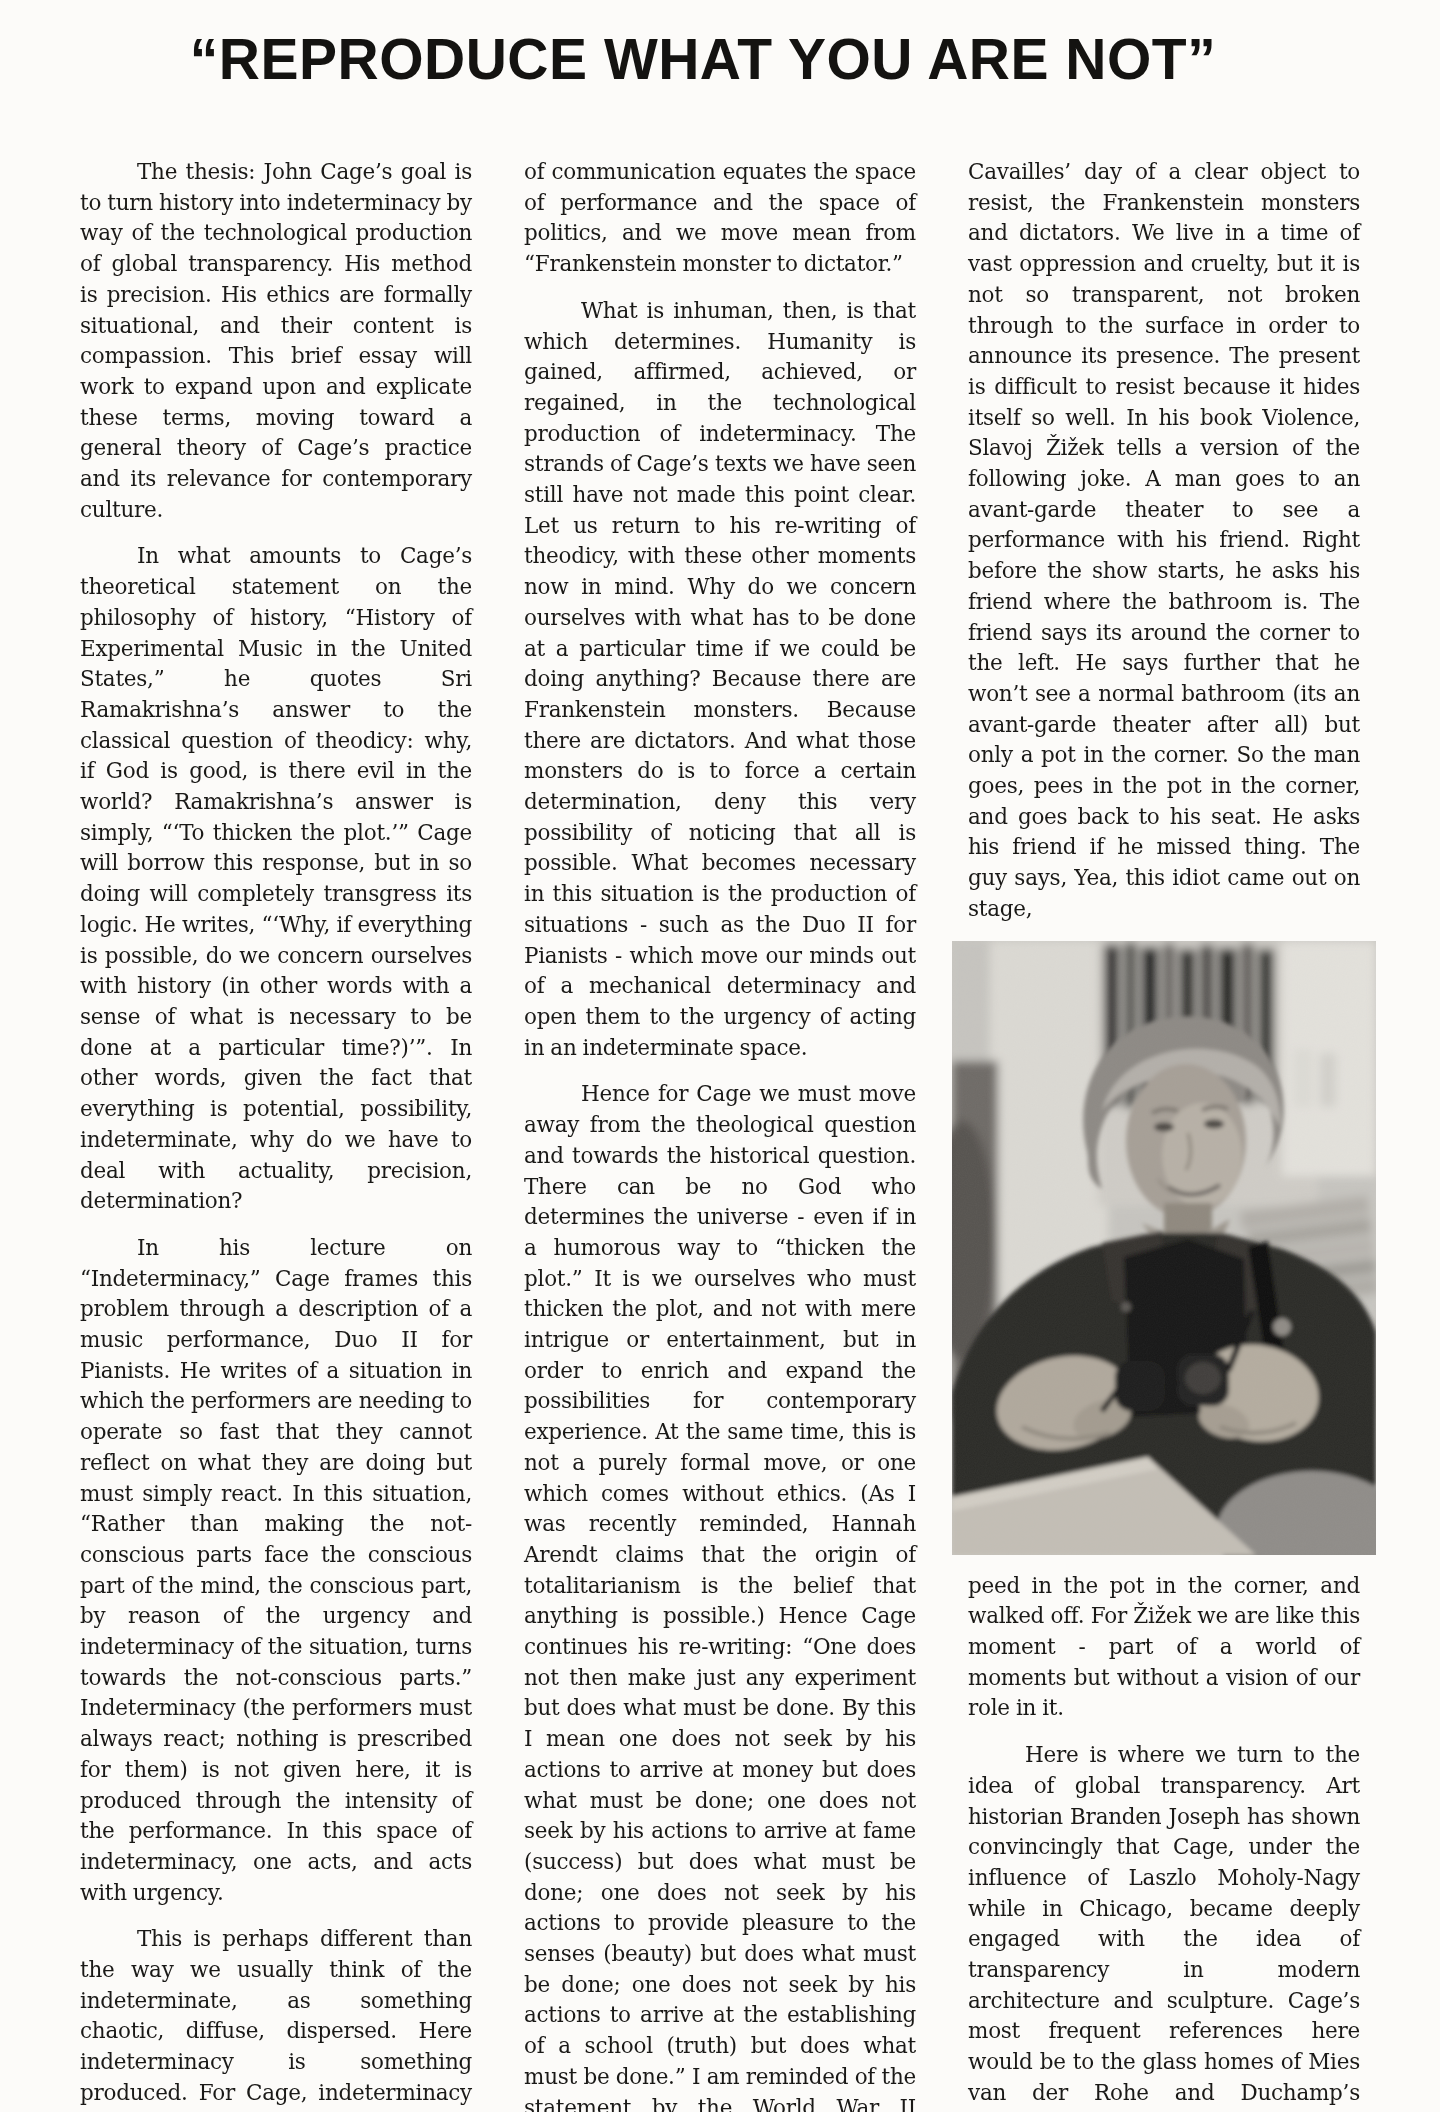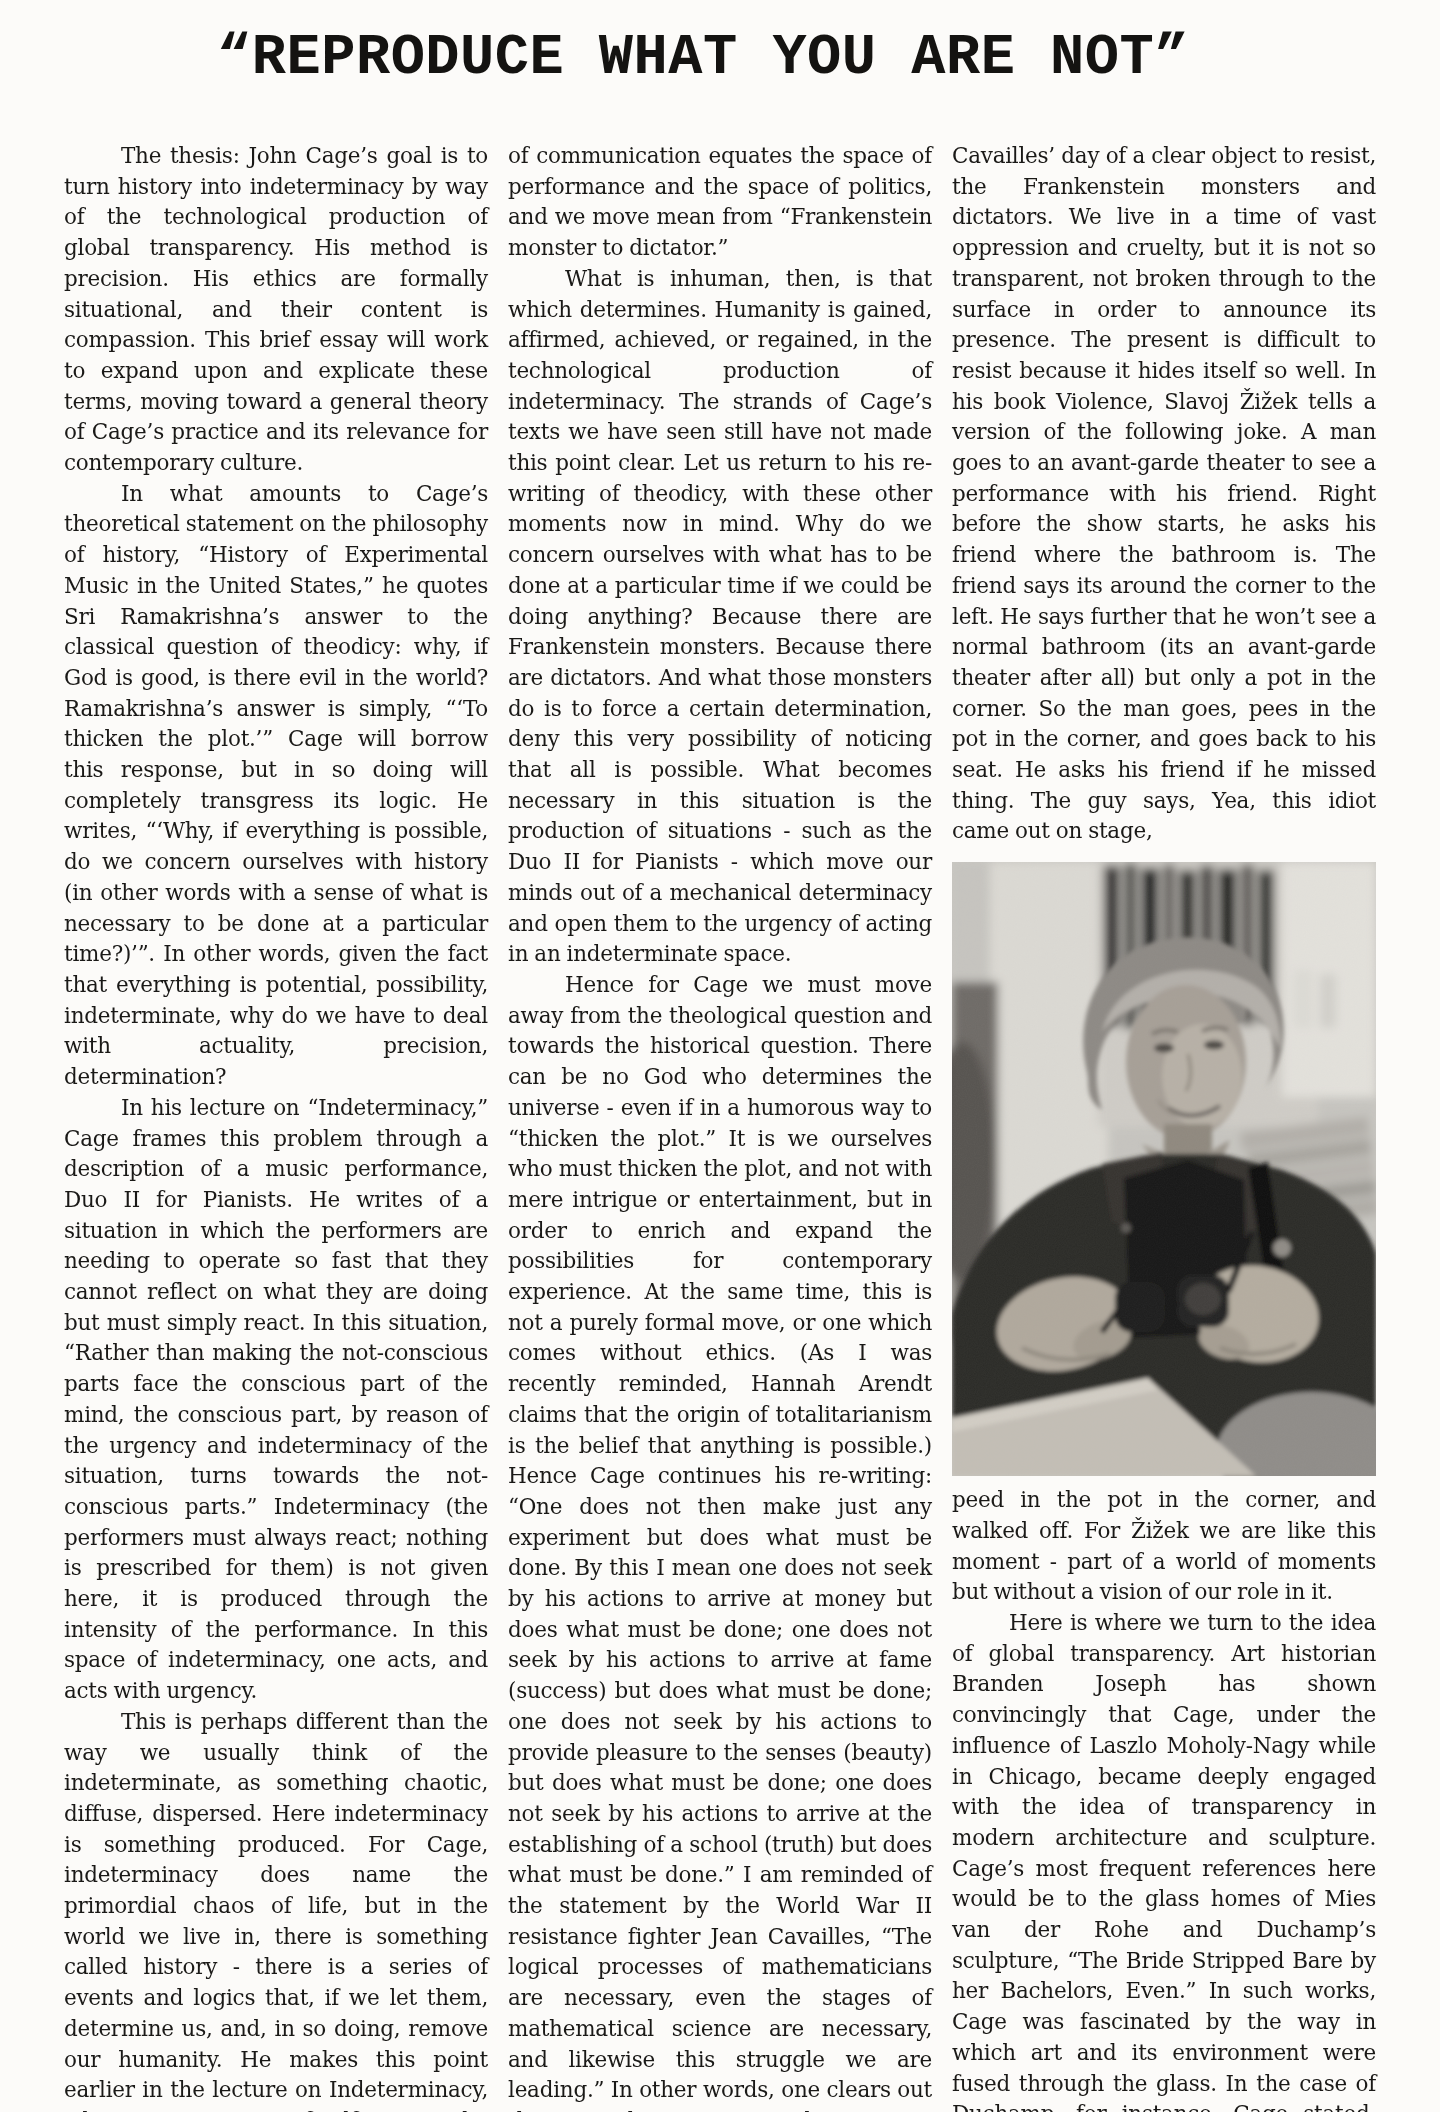--- a/index.html
+++ b/index.html
@@ -12,21 +12,21 @@
     position: relative;
     width: 1440px; height: 2112px;
     background: #fcfbf9;
     overflow: hidden;
     color: #181715;
   }
   .title {
     position: absolute;
     top: 26px; left: 0; width: 1406px;
     text-align: center;
-    font-family: Liberation Mono, monospace;
+    font-family: Liberation Sans, sans-serif;
     font-weight: 700;
     font-size: 57px;
     letter-spacing: 0.5px;
     color: #141311;
     margin: 0;
     white-space: nowrap;
   }
   .col {
     position: absolute;
     top: 141px;
@@ -34,21 +34,21 @@
     text-align: justify;
     font-size: 21.5px;
     line-height: 30.7px;
     letter-spacing: -0.25px;
     word-spacing: -0.5px;
     color: #1a1917;
   }
   .col-1 { left: 64px; }
   .col-2 { left: 508px; }
   .col-3 { left: 952px; }
-  .col p { margin: 0; text-indent: 57px; }
+  .col p { margin: 16px; text-indent: 57px; }
   .col p.cont { text-indent: 0; }
   figure.photo {
     margin: 15px 0 9px 0;
     padding: 0;
     width: 424px; height: 614px;
     overflow: hidden;
     background: #c9c7c2;
   }
   figure.photo svg { display: block; }
 </style>

